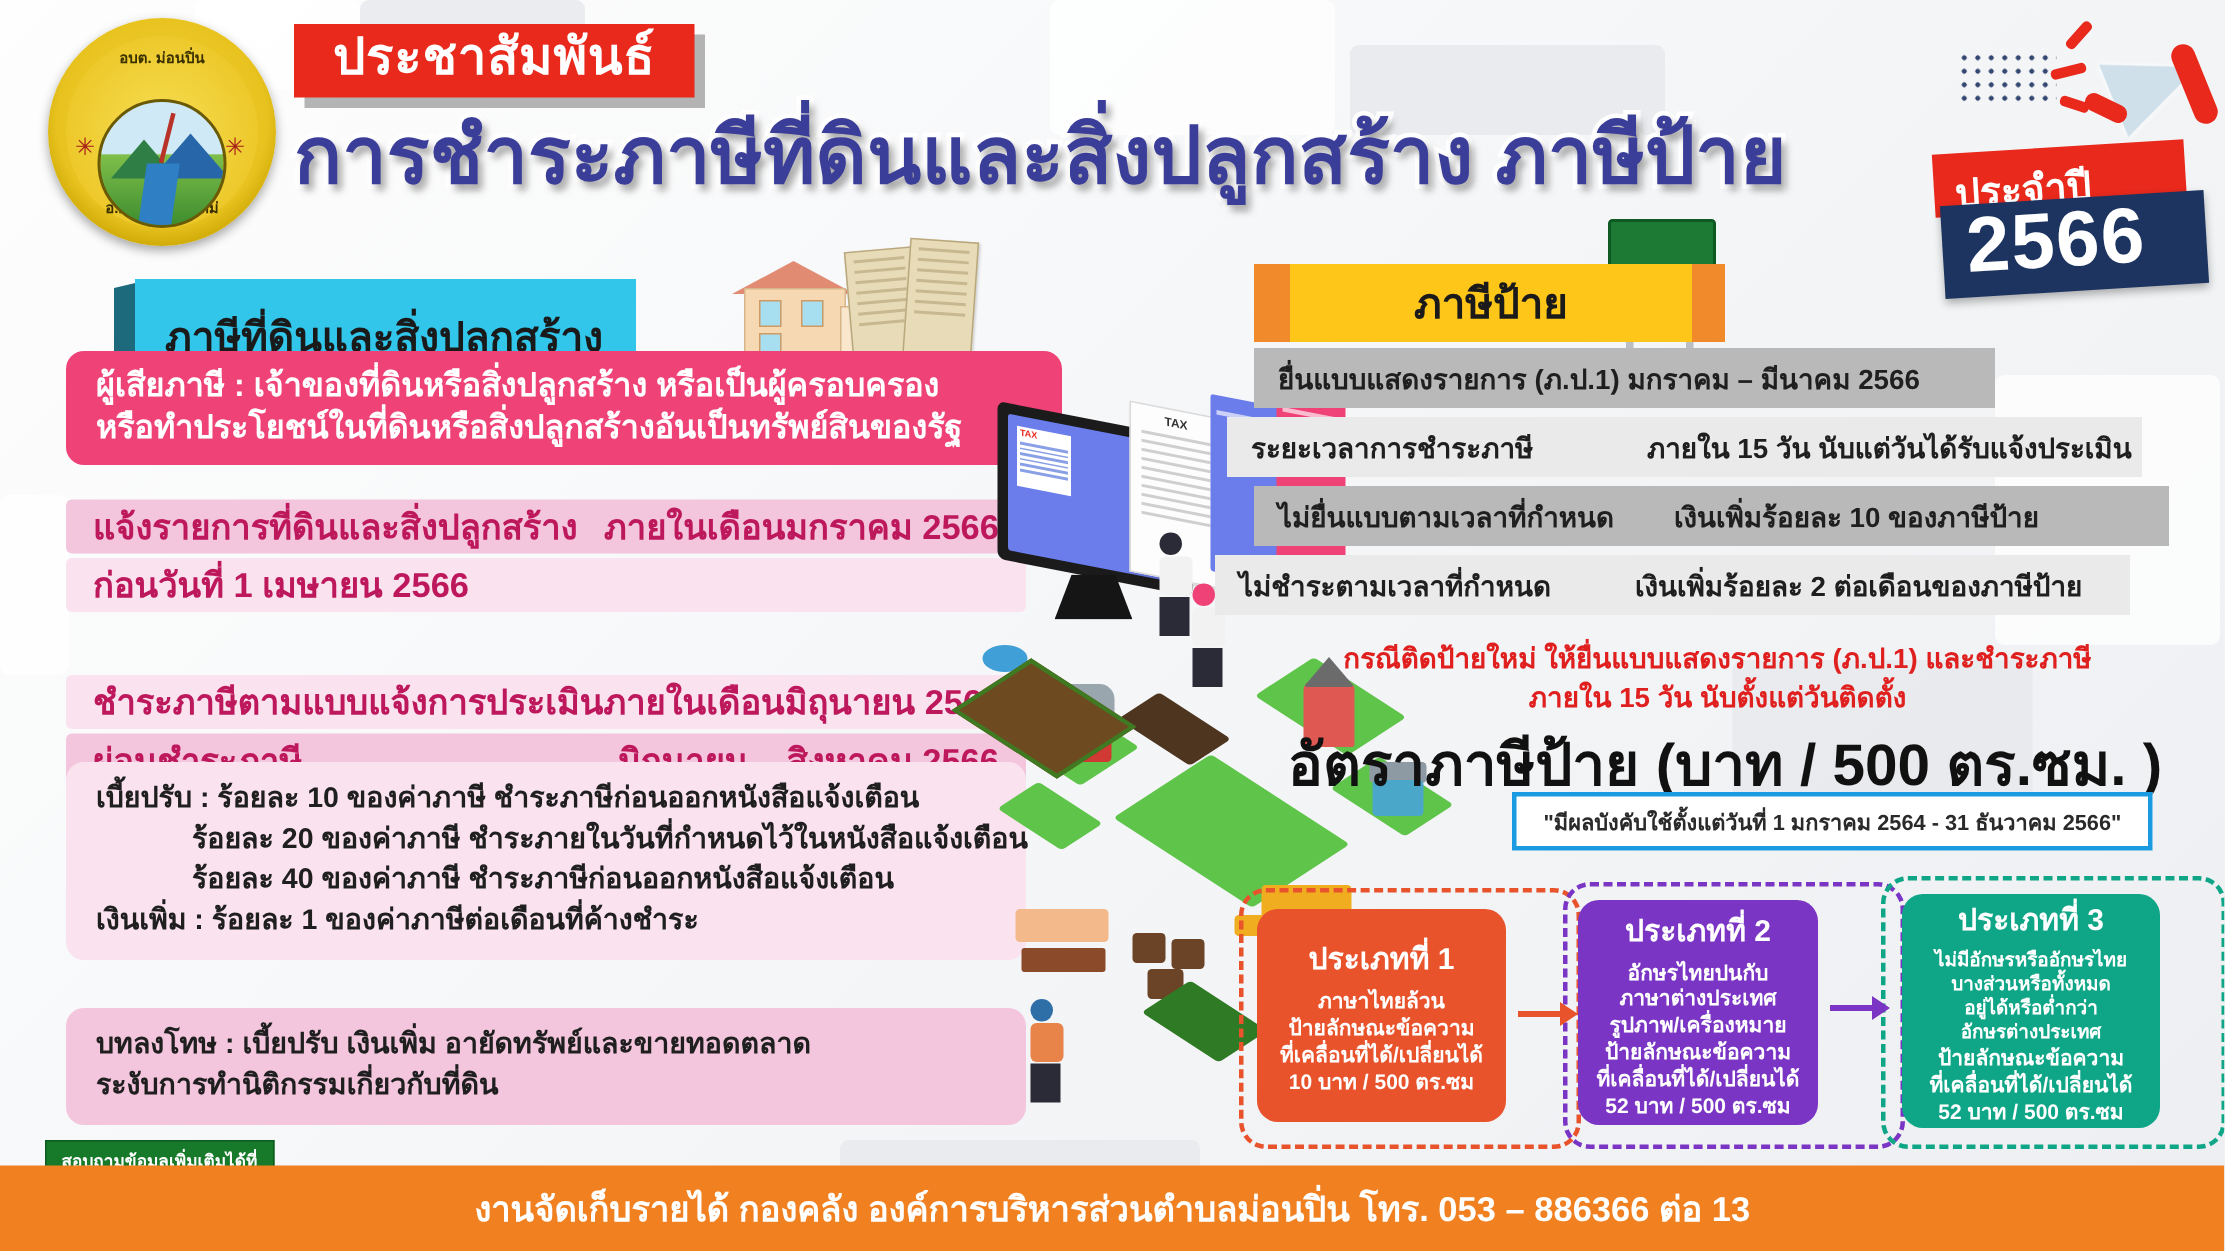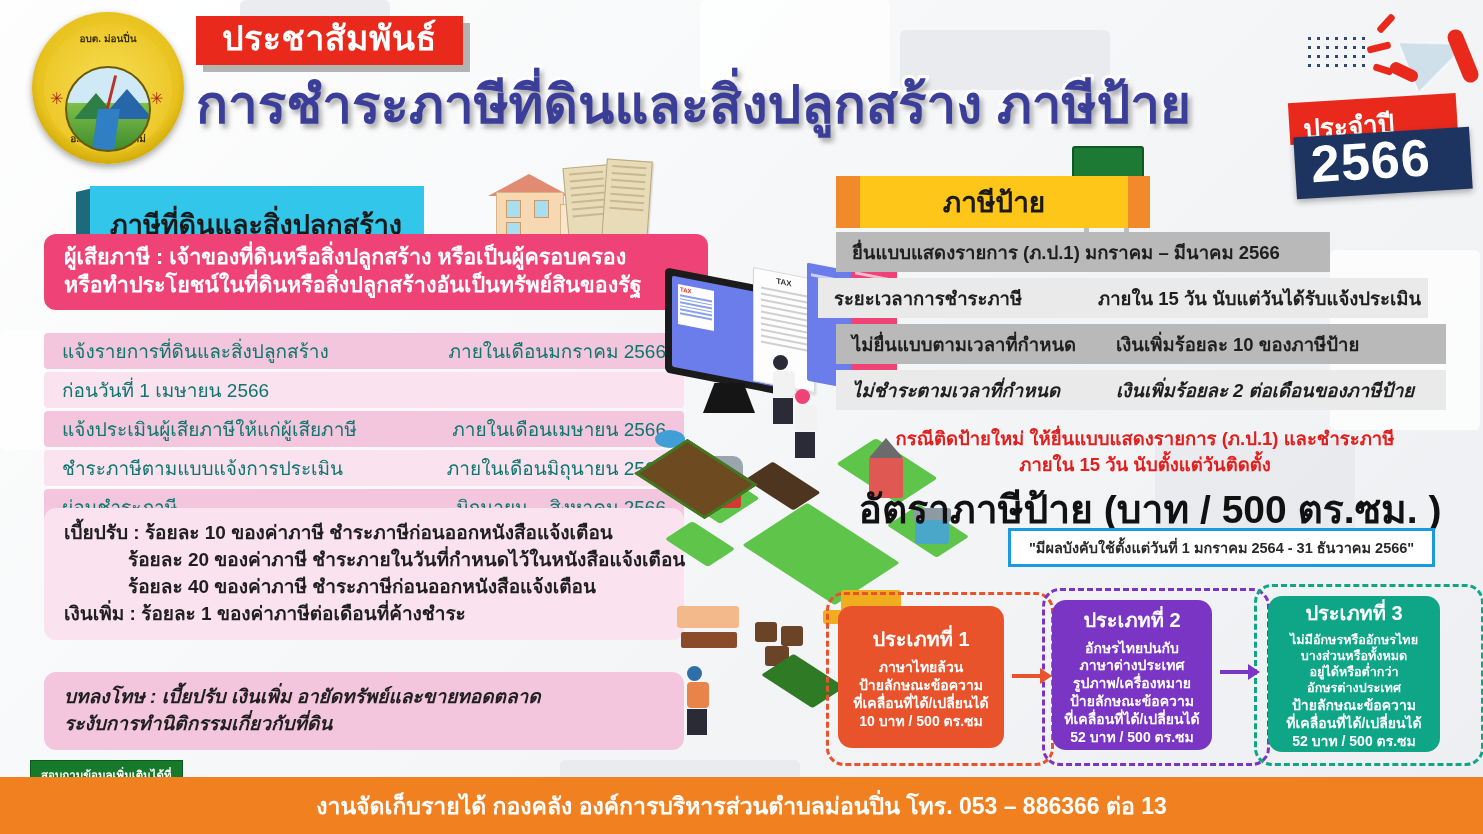--- a/index.html
+++ b/index.html
@@ -84,29 +84,29 @@
   .docs .pg{position:absolute;width:44px;height:80px;background:#e8dcb8;border:1px solid #b9a87d;
     box-shadow:1px 1px 2px rgba(0,0,0,.18);}
   .docs .pg i{display:block;height:2px;background:#b9a87d;margin:5px 5px 0 5px;opacity:.7;font-style:normal;}
 
   .pink-main{position:absolute;left:44px;top:234px;width:664px;height:76px;background:#ef4277;
     border-radius:12px;display:flex;flex-direction:column;justify-content:center;padding:0 20px;box-sizing:border-box;}
   .pink-main div{color:#fff;font-size:21.5px;font-weight:bold;line-height:1.28;white-space:nowrap;}
 
   .row{position:absolute;left:44px;width:640px;height:36px;display:flex;align-items:center;
     justify-content:space-between;padding:0 18px 0 18px;box-sizing:border-box;border-radius:4px;}
-  .row span{font-size:19px;font-weight:normal;color:#0f766e;white-space:nowrap;}
+  .row span{font-size:23px;font-weight:bold;color:#be185d;white-space:nowrap;}
   .row.alt{background:#f3c6dd;}
   .row.alt2{background:#fae2ef;}
 
   .note{position:absolute;left:44px;width:640px;border-radius:12px;background:#fae2ef;
     padding:12px 20px;box-sizing:border-box;}
   .note .ln{font-size:19px;font-weight:bold;color:#1f1f1f;line-height:1.42;white-space:nowrap;}
   .note .ind{padding-left:64px;}
-  .note.dark{background:#f3c6dd;font-style:italic;}
+  .note.dark{background:#f3c6dd;}
 
   .green-badge{position:absolute;left:30px;top:760px;background:#177a2b;border:1px solid #0d5c1e;
     padding:4px 10px;}
   .green-badge span{color:#fff;font-size:11.5px;font-weight:bold;white-space:nowrap;}
 
   
   .r-head{position:absolute;left:860px;top:176px;width:268px;height:52px;background:#ffc61a;
     display:flex;align-items:center;justify-content:center;}
   .r-head span{font-size:28px;font-weight:bold;color:#1a1a1a;}
   .r-head-l{position:absolute;left:836px;top:176px;width:26px;height:52px;background:#f08a2a;}
@@ -270,24 +270,20 @@
     <div>ผู้เสียภาษี : เจ้าของที่ดินหรือสิ่งปลูกสร้าง หรือเป็นผู้ครอบครอง</div>
     <div>หรือทำประโยชน์ในที่ดินหรือสิ่งปลูกสร้างอันเป็นทรัพย์สินของรัฐ</div>
   </div>
 
   <div class="row alt" style="top:333px;">
     <span>แจ้งรายการที่ดินและสิ่งปลูกสร้าง</span>
     <span>ภายในเดือนมกราคม 2566</span>
   </div>
   <div class="row alt2" style="top:372px;">
     <span>ก่อนวันที่ 1  เมษายน 2566</span>
-  </div>
-  <div class="row alt" style="top:411px;">
-    <span>แจ้งประเมินผู้เสียภาษีให้แก่ผู้เสียภาษี</span>
-    <span>ภายในเดือนเมษายน 2566</span>
   </div>
   <div class="row alt2" style="top:450px;">
     <span>ชำระภาษีตามแบบแจ้งการประเมิน</span>
     <span>ภายในเดือนมิถุนายน 2566</span>
   </div>
   <div class="row alt" style="top:489px;justify-content:space-between;">
     <span>ผ่อนชำระภาษี</span>
     <span>มิถุนายน – สิงหาคม 2566</span>
   </div>
 
@@ -398,21 +394,21 @@
     <span class="lbl">ยื่นแบบแสดงรายการ (ภ.ป.1) มกราคม – มีนาคม 2566</span>
   </div>
   <div class="rrow l" style="left:818px;top:278px;width:610px;">
     <span class="lbl">ระยะเวลาการชำระภาษี</span>
     <span class="val" style="left:280px;">ภายใน 15 วัน นับแต่วันได้รับแจ้งประเมิน</span>
   </div>
   <div class="rrow g" style="left:836px;top:324px;width:610px;">
     <span class="lbl">ไม่ยื่นแบบตามเวลาที่กำหนด</span>
     <span class="val" style="left:280px;">เงินเพิ่มร้อยละ 10 ของภาษีป้าย</span>
   </div>
-  <div class="rrow l" style="left:836px;top:370px;width:610px;font-style:italic;">
+  <div class="rrow l" style="left:810px;top:370px;width:610px;">
     <span class="lbl">ไม่ชำระตามเวลาที่กำหนด</span>
     <span class="val" style="left:280px;">เงินเพิ่มร้อยละ 2 ต่อเดือนของภาษีป้าย</span>
   </div>
 
   <div class="redline" style="left:830px;top:424px;width:630px;">กรณีติดป้ายใหม่ ให้ยื่นแบบแสดงรายการ (ภ.ป.1) และชำระภาษี</div>
   <div class="redline" style="left:830px;top:450px;width:630px;">ภายใน 15 วัน นับตั้งแต่วันติดตั้ง</div>
 
   <div class="rate-title" style="left:830px;top:478px;width:640px;">
     <span>อัตราภาษีป้าย (บาท / 500 ตร.ซม. )</span>
   </div>

